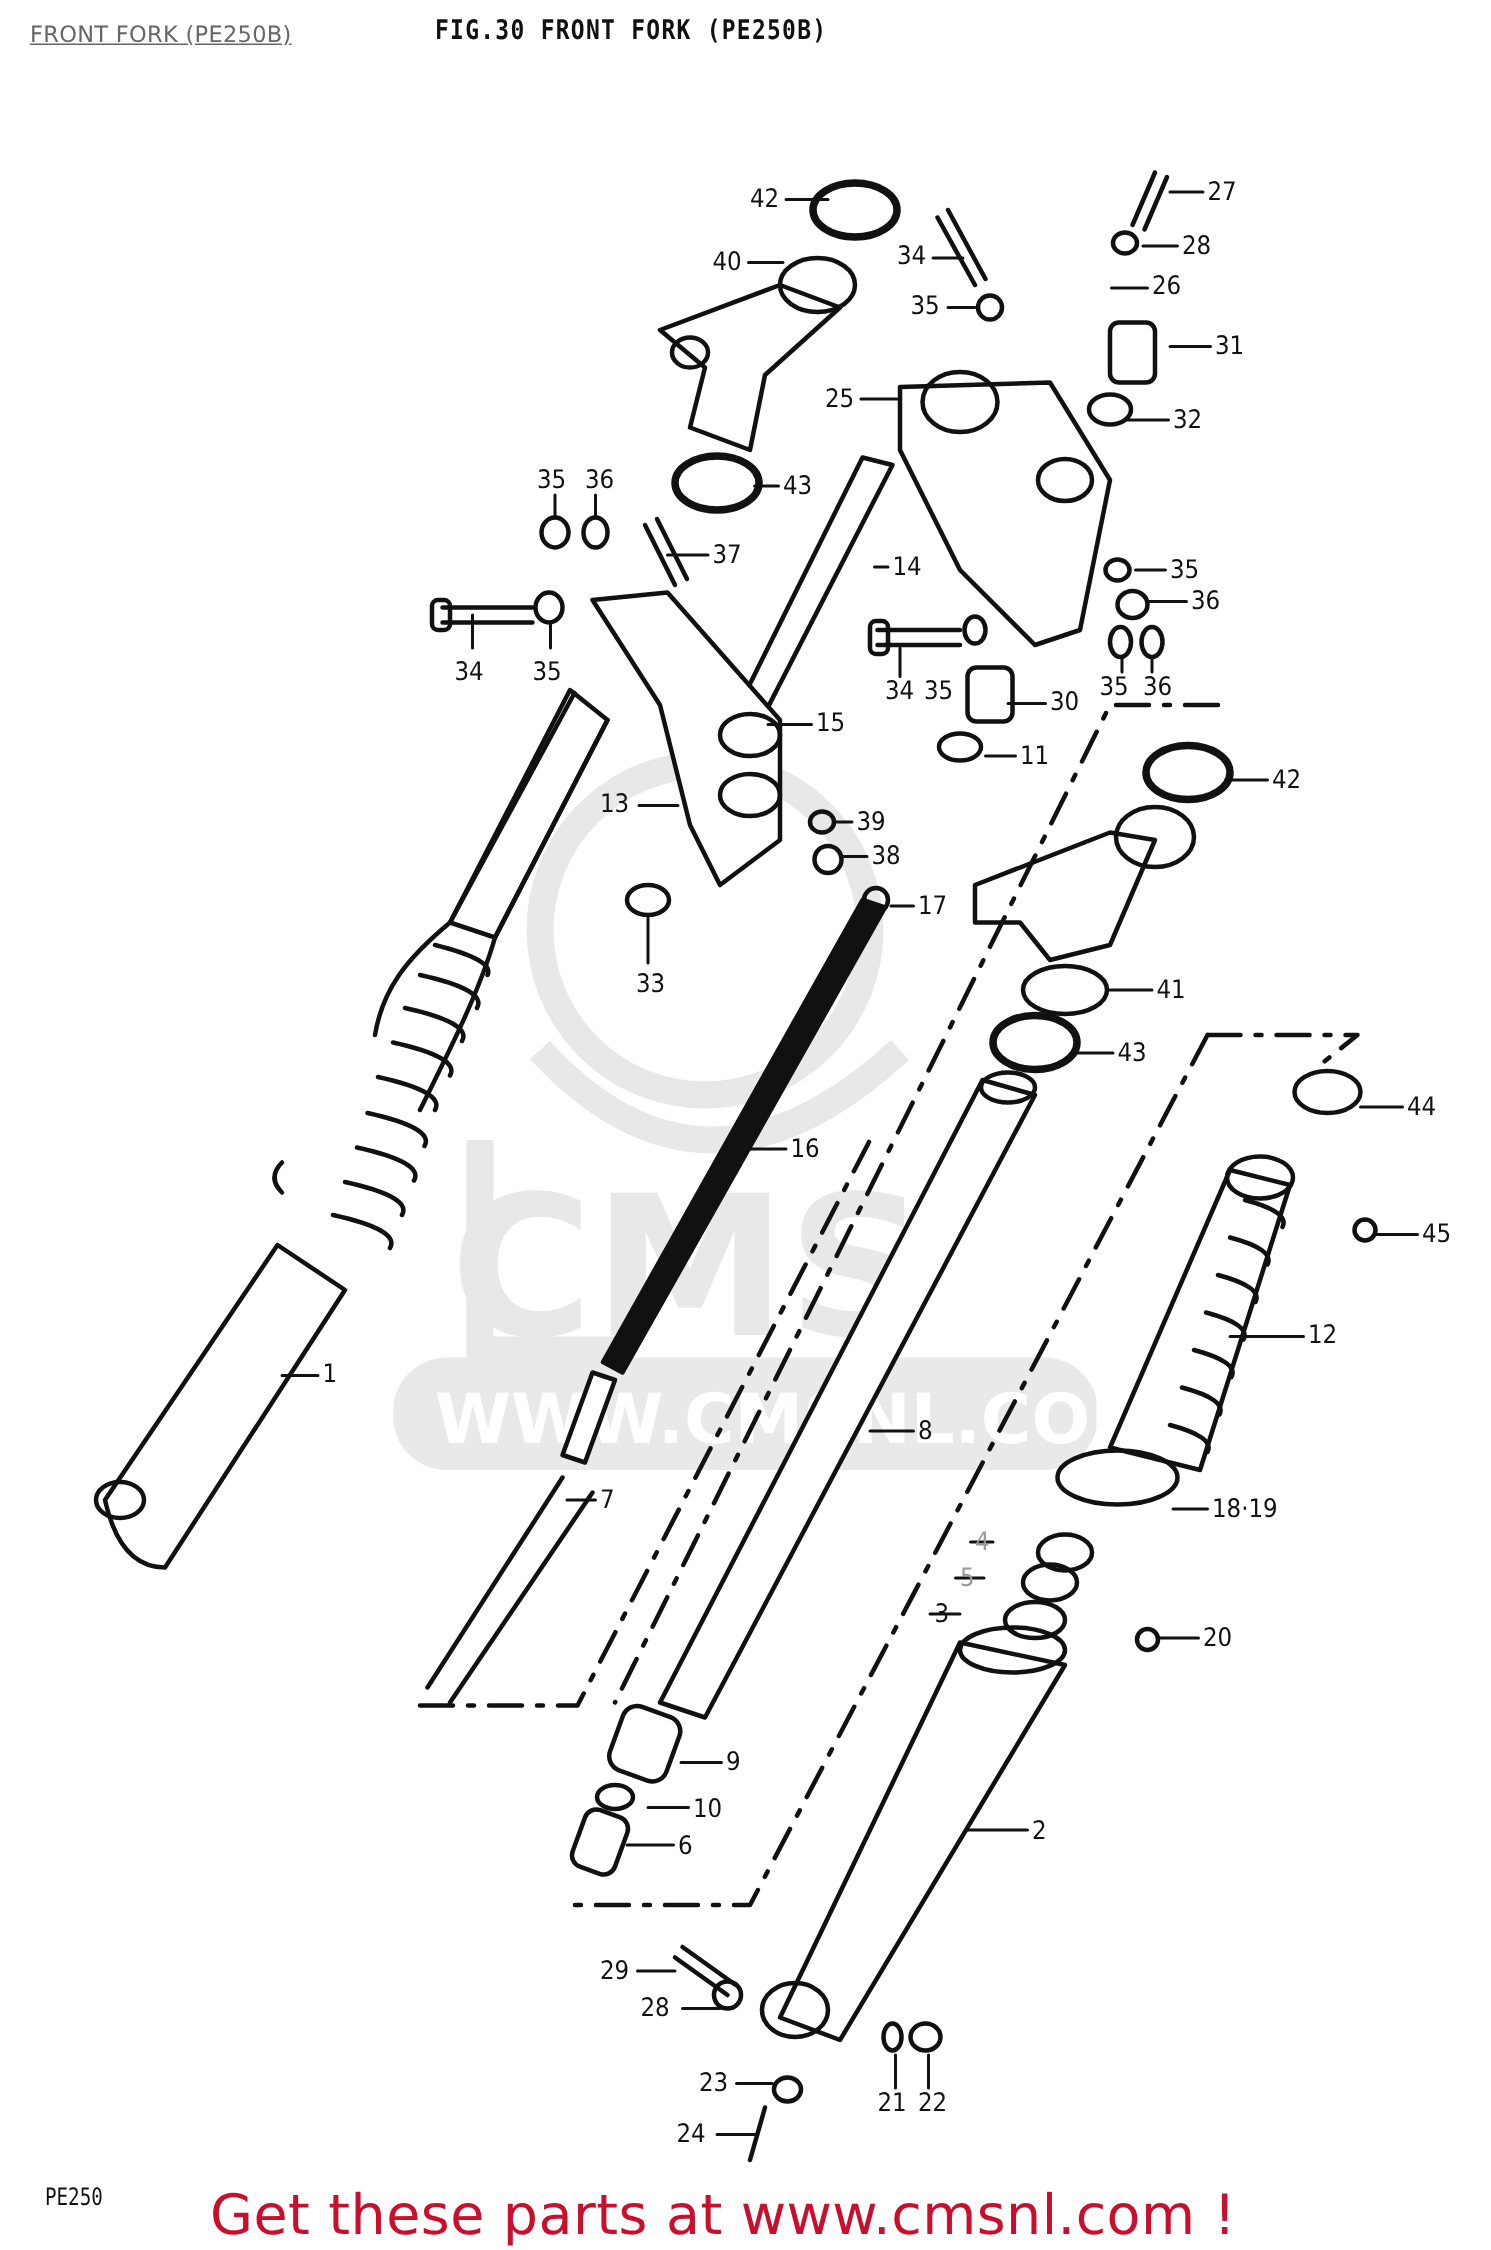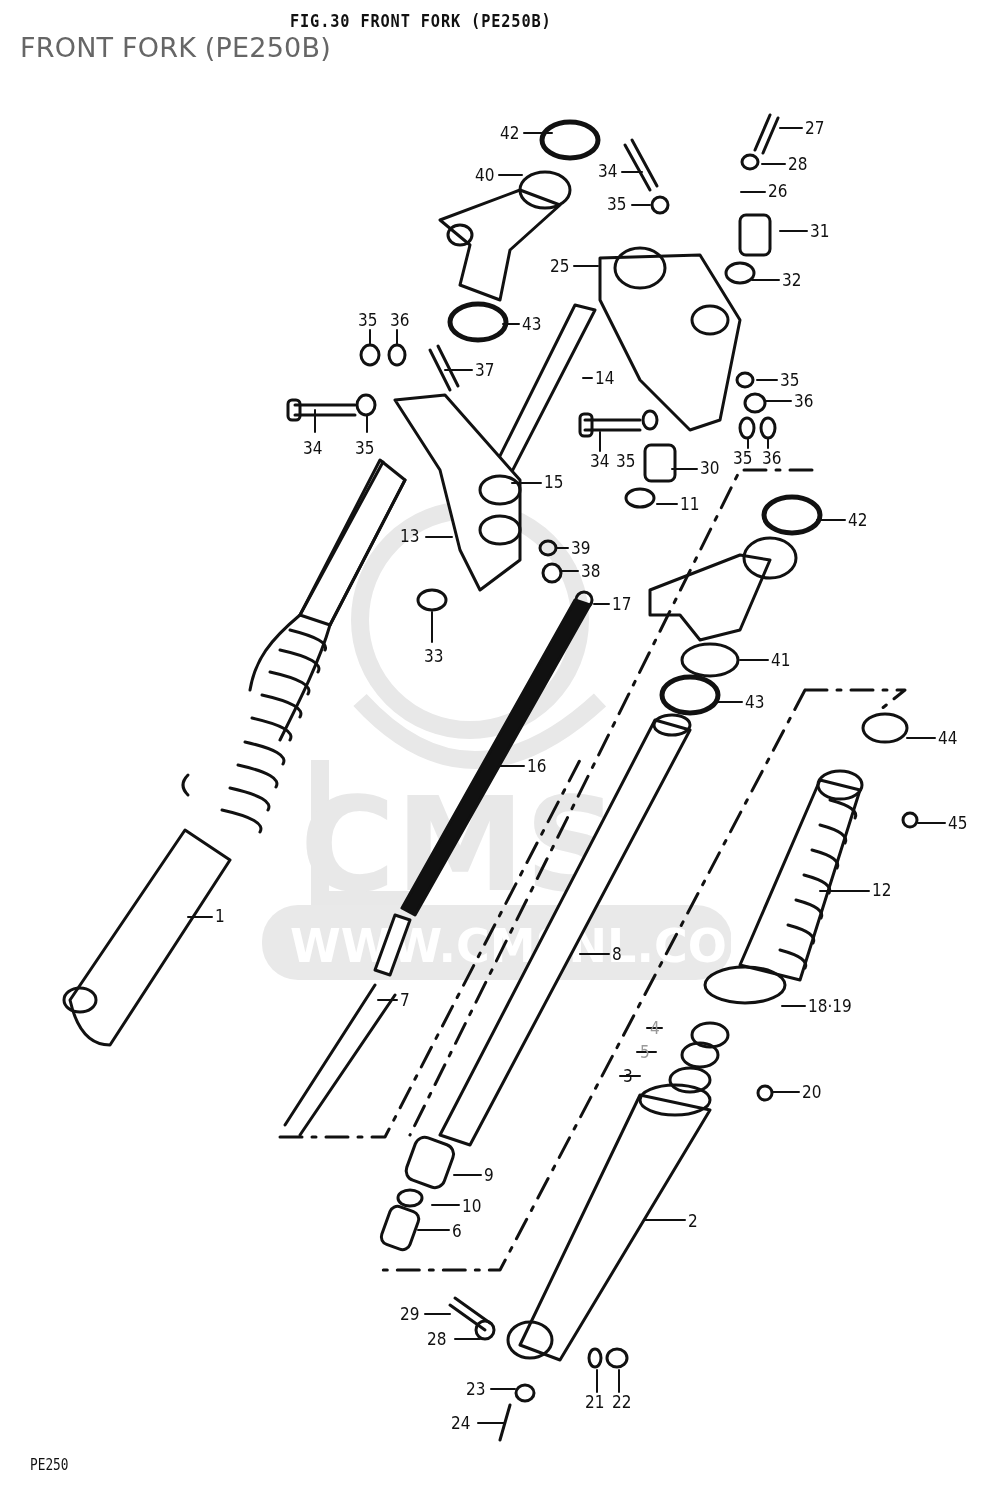--- a/index.html
+++ b/index.html
@@ -1,17 +1,17 @@
 <!DOCTYPE html>
 <html><head>
 <meta charset="utf-8">
 <style>
   html, body { margin:0; padding:0; background:#ffffff; }
   body { width:994px; height:1500px; position:relative; overflow:hidden; font-family:"DejaVu Sans", sans-serif; }
-  .page-title { position:absolute; left:20px; top:32px; font-size:27px; color:#666666; font-family:"DejaVu Sans", sans-serif; letter-spacing:0.2px; }
+  .page-title { position:absolute; left:20px; top:14px; font-size:15px; color:#666666; font-family:"DejaVu Sans", sans-serif; letter-spacing:0.2px;text-decoration:underline; }
   .fig-title { position:absolute; left:290px; top:10px; font-size:18px; font-weight:bold; color:#111; font-family:"DejaVu Sans Mono", monospace; transform:scaleX(0.85); transform-origin:left top; letter-spacing:1px; }
   .diagram { position:absolute; left:0; top:0; width:994px; height:1500px; }
   .lbl { position:absolute; font-family:"DejaVu Sans", sans-serif; font-size:17px; color:#111; line-height:1; transform:scaleX(0.9); transform-origin:left top; }
   .watermark { position:absolute; }
   .footer-code { position:absolute; left:30px; top:1455px; font-size:16px; color:#111; font-family:"DejaVu Sans Mono", monospace; transform:scaleX(0.8); transform-origin:left top; }
   .cta { position:absolute; left:140px; top:1455px; font-size:37px; color:#c8102e; font-family:"DejaVu Sans", sans-serif; text-decoration:none; white-space:nowrap; letter-spacing:0.3px; }
 </style>
 </head>
 <body>
 
@@ -189,13 +189,14 @@
   <span class="lbl" style="left:452px;top:1223px">6</span>
   <span class="lbl" style="left:688px;top:1213px">2</span>
   <span class="lbl" style="left:400px;top:1306px">29</span>
   <span class="lbl" style="left:427px;top:1331px">28</span>
   <span class="lbl" style="left:585px;top:1394px">21</span>
   <span class="lbl" style="left:612px;top:1394px">22</span>
   <span class="lbl" style="left:466px;top:1381px">23</span>
   <span class="lbl" style="left:451px;top:1415px">24</span>
 
   <div class="footer-code">PE250</div>
+  <a class="cta">Get these parts at www.cmsnl.com !</a>
 </div>
 
 </body></html>

